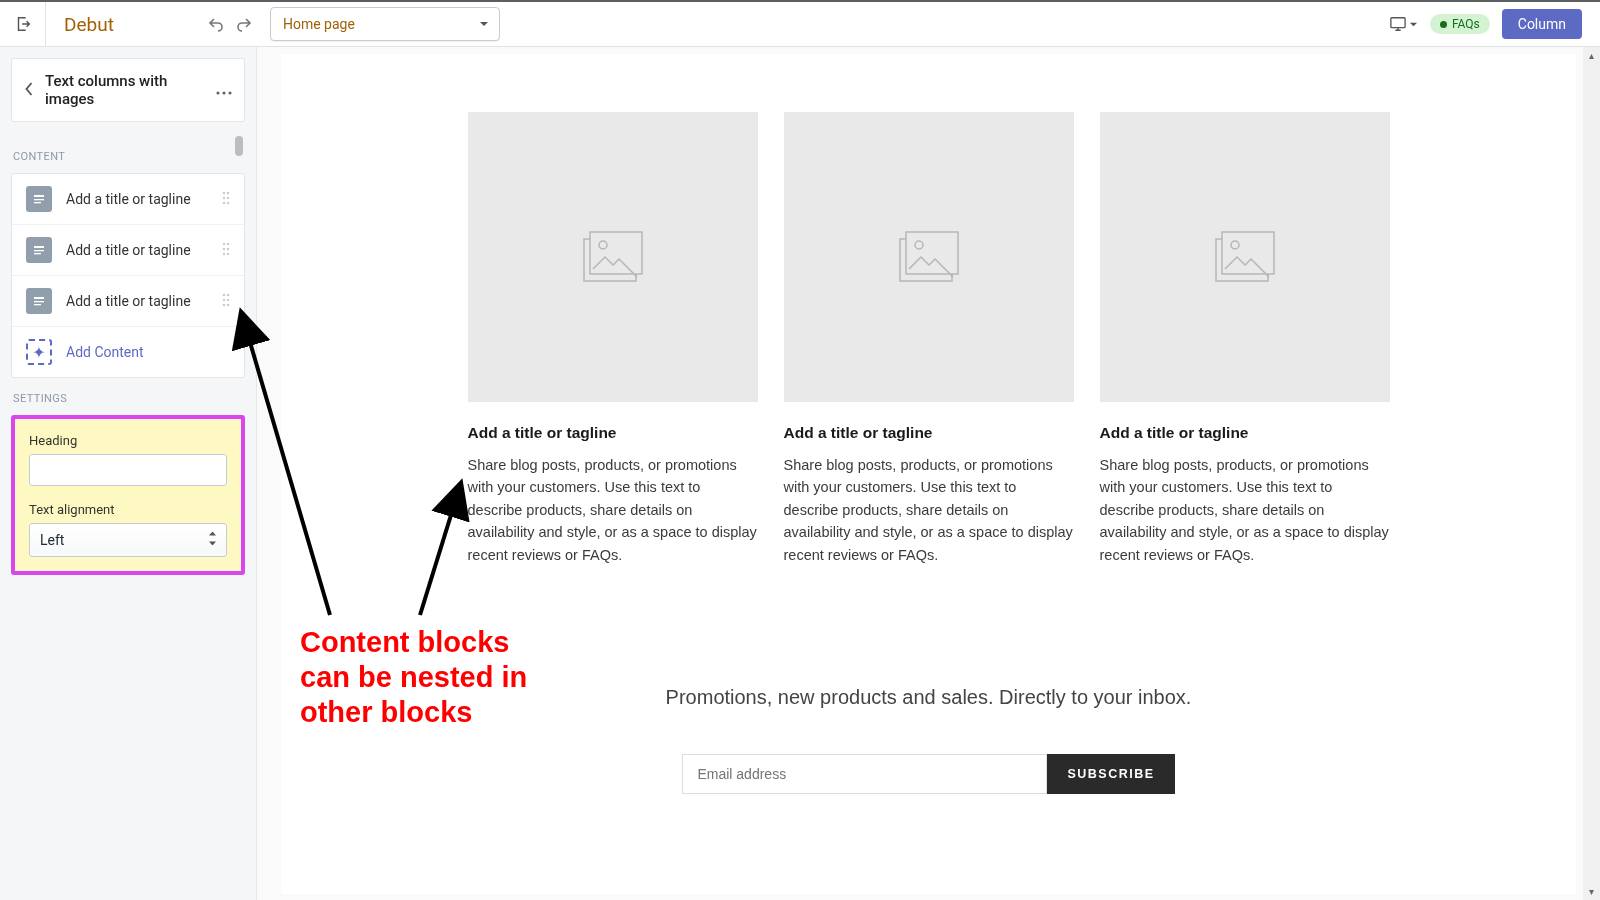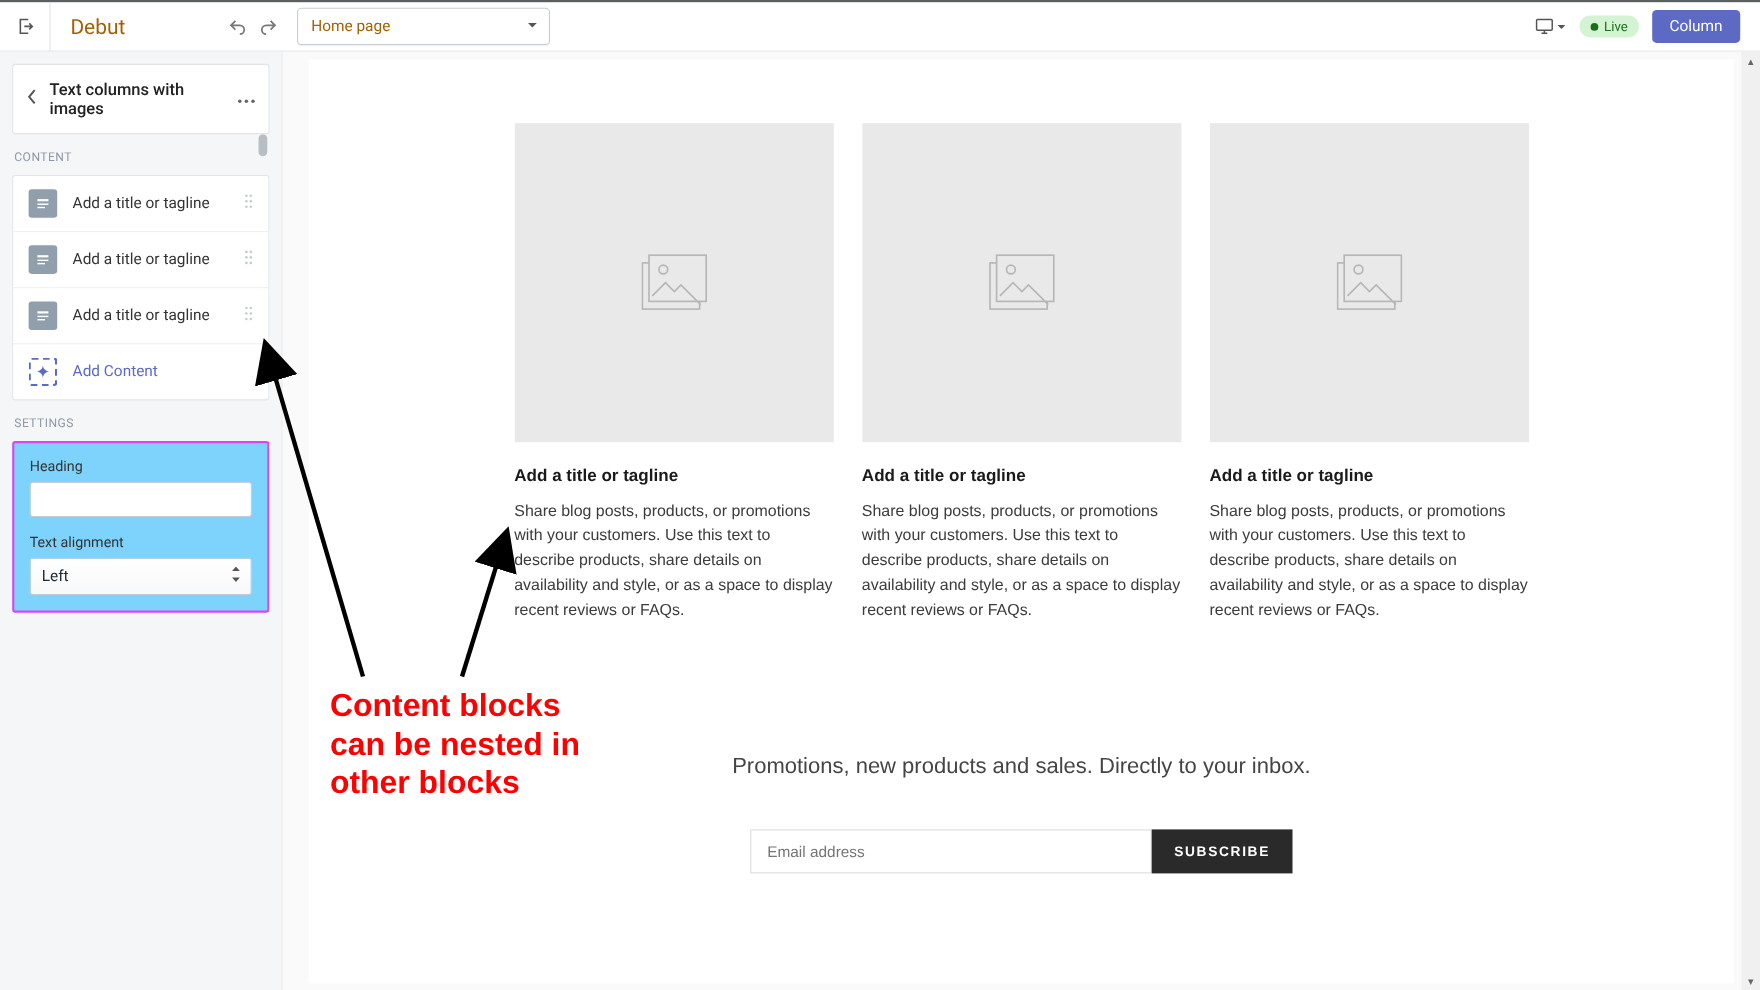--- a/index.html
+++ b/index.html
@@ -15,40 +15,40 @@
 .page-select .caret { position: absolute; right: 10px; top: 50%; transform: translateY(-50%); }
 .topbar-right { margin-left: auto; display: flex; align-items: center; gap: 12px; padding-right: 18px; }
 .device-toggle { display: flex; align-items: center; gap: 2px; cursor: pointer; color: #555; }
 .live-pill { background: #d3f3d3; color: #1a6e1a; font-size: 12px; padding: 3px 10px; border-radius: 12px; display: flex; align-items: center; gap: 5px; }
 .live-pill::before { content: ""; width: 7px; height: 7px; background: #1a6e1a; border-radius: 50%; }
 .publish-btn { background: #5c6ac4; color: #fff; padding: 7px 16px; border-radius: 4px; font-size: 14px; cursor: pointer; }
 
 
 .main { display: flex; height: calc(900px - 47px); }
 .sidebar { width: 257px; background: #f4f6f8; border-right: 1px solid #e6e9ec; display: flex; flex-direction: column; padding: 11px; position: relative; }
-.section-header { background: #fff; border: 1px solid #e1e5e9; border-radius: 3px; padding: 13px 12px; display: flex; align-items: center; gap: 10px; margin-bottom: 0; }
+.section-header { background: #fff; border: 1px solid #e1e5e9; border-radius: 3px; padding: 13px 12px; display: flex; align-items: center; gap: 10px; margin-bottom: 14px; }
 .section-header .back { cursor: pointer; color: #555; flex-shrink: 0; }
 .section-title { font-size: 15px; font-weight: 500; color: #222; flex: 1; }
 .dots-btn { cursor: pointer; color: #666; }
 
 .sidebar-scroll { flex: 1; overflow: hidden; position: relative; }
 .sidebar-scrollbar { position: absolute; right: 2px; top: 0; width: 8px; height: 100%; }
 .sidebar-scrollbar-thumb { position: absolute; right: 0; top: 0; width: 8px; height: 20px; background: #b9bec3; border-radius: 4px; }
 
 .group-label { font-size: 11px; letter-spacing: 0.4px; color: #8f9aa5; padding: 14px 2px 10px; text-transform: uppercase; }
 .content-list { background: #fff; border: 1px solid #e1e5e9; border-radius: 3px; }
 .content-row { display: flex; align-items: center; padding: 12px 14px; border-bottom: 1px solid #eef0f2; cursor: pointer; gap: 14px; font-size: 14px; color: #333; }
 .content-row:last-child { border-bottom: none; }
 .content-row .block-ic { width: 26px; height: 26px; border-radius: 3px; background: #919eab; display: flex; align-items: center; justify-content: center; flex-shrink: 0; }
 .content-row .drag-h { margin-left: auto; color: #c5ccd3; cursor: grab; }
 .add-row { display: flex; align-items: center; padding: 12px 14px; gap: 14px; cursor: pointer; }
 .add-row .add-ic { width: 26px; height: 26px; border-radius: 3px; border: 2px dashed #5c6ac4; display: flex; align-items: center; justify-content: center; color: #5c6ac4; flex-shrink: 0; font-size: 16px; }
 .add-row .add-text { color: #5c6ac4; font-size: 14px; }
 
-.settings-box { background: #7dd3fc; border: 2px solid #d946ef; border-radius: 3px; padding: 14px; }
+.settings-box { background: #fef9c3; border: 4px solid #d946ef; border-radius: 3px; padding: 14px; }
 .field-label { font-size: 13px; color: #333; margin-bottom: 6px; display: block; }
 .text-input { width: 100%; height: 32px; border: 1px solid #c4cdd5; border-radius: 3px; padding: 0 8px; font-size: 13px; }
 .select-wrap { position: relative; margin-top: 4px; }
 .select-input { width: 100%; height: 34px; border: 1px solid #c4cdd5; border-radius: 3px; padding: 0 10px; font-size: 14px; background: linear-gradient(#fff,#f7f8f9); display: flex; align-items: center; cursor: pointer; }
 .select-carets { position: absolute; right: 10px; top: 50%; transform: translateY(-50%); color: #555; }
 
 
 .preview { flex: 1; background: #fafafa; position: relative; overflow: hidden; }
 .preview-scrollbar { position: absolute; right: 0; top: 0; width: 17px; height: 100%; background: #f0f0f0; }
 .preview-scroll-up { position: absolute; top: 0; right: 0; width: 17px; height: 17px; display:flex; align-items:center; justify-content:center; font-size:10px; color:#666; }
@@ -107,21 +107,21 @@
     <div class="device-toggle">
       <svg width="18" height="16" viewBox="0 0 20 18">
           <rect x="2" y="2" width="16" height="11" rx="1" fill="none" stroke="#555" stroke-width="1.5"></rect>
           <path stroke="#555" stroke-width="1.5" d="M7 16h6 M10 13v3"></path>
         </svg>
       <svg width="9" height="9" viewBox="0 0 10 10">
           <path fill="#555" d="M1 3l4 4 4-4z"></path>
         </svg>
     </div>
     <div class="live-pill">
-      <span>Live</span>
+      <span>FAQs</span>
     </div>
     <div class="publish-btn">Column</div>
   </div>
 </div>
 
 <div class="main">
 
   <div class="sidebar">
     <div class="section-header">
       <span class="back">

